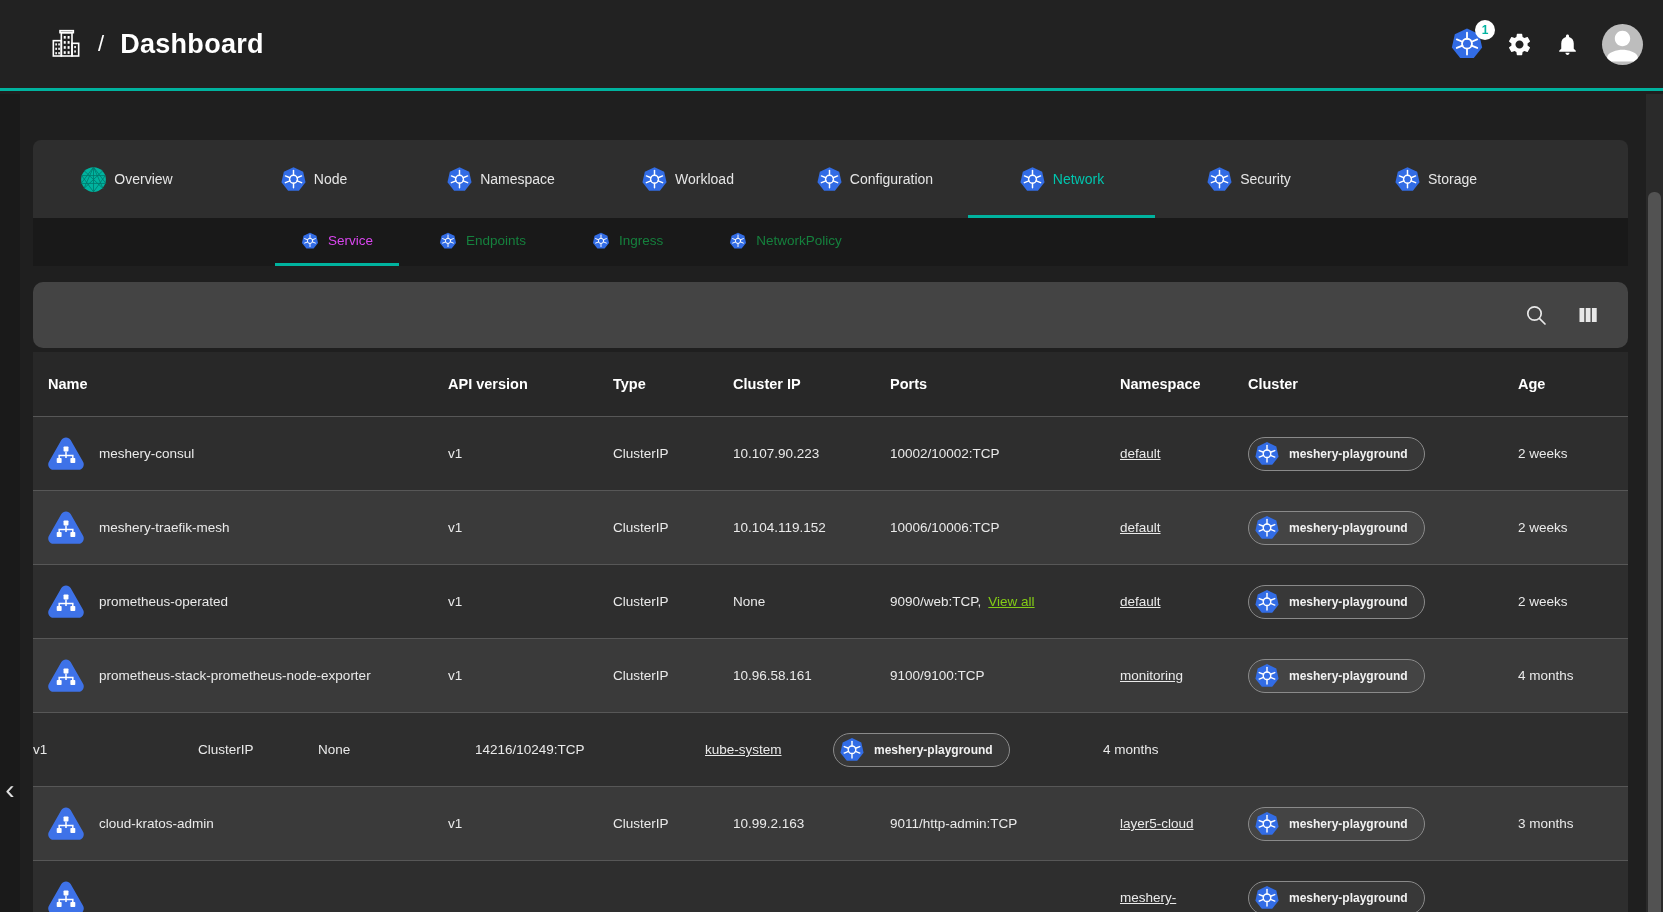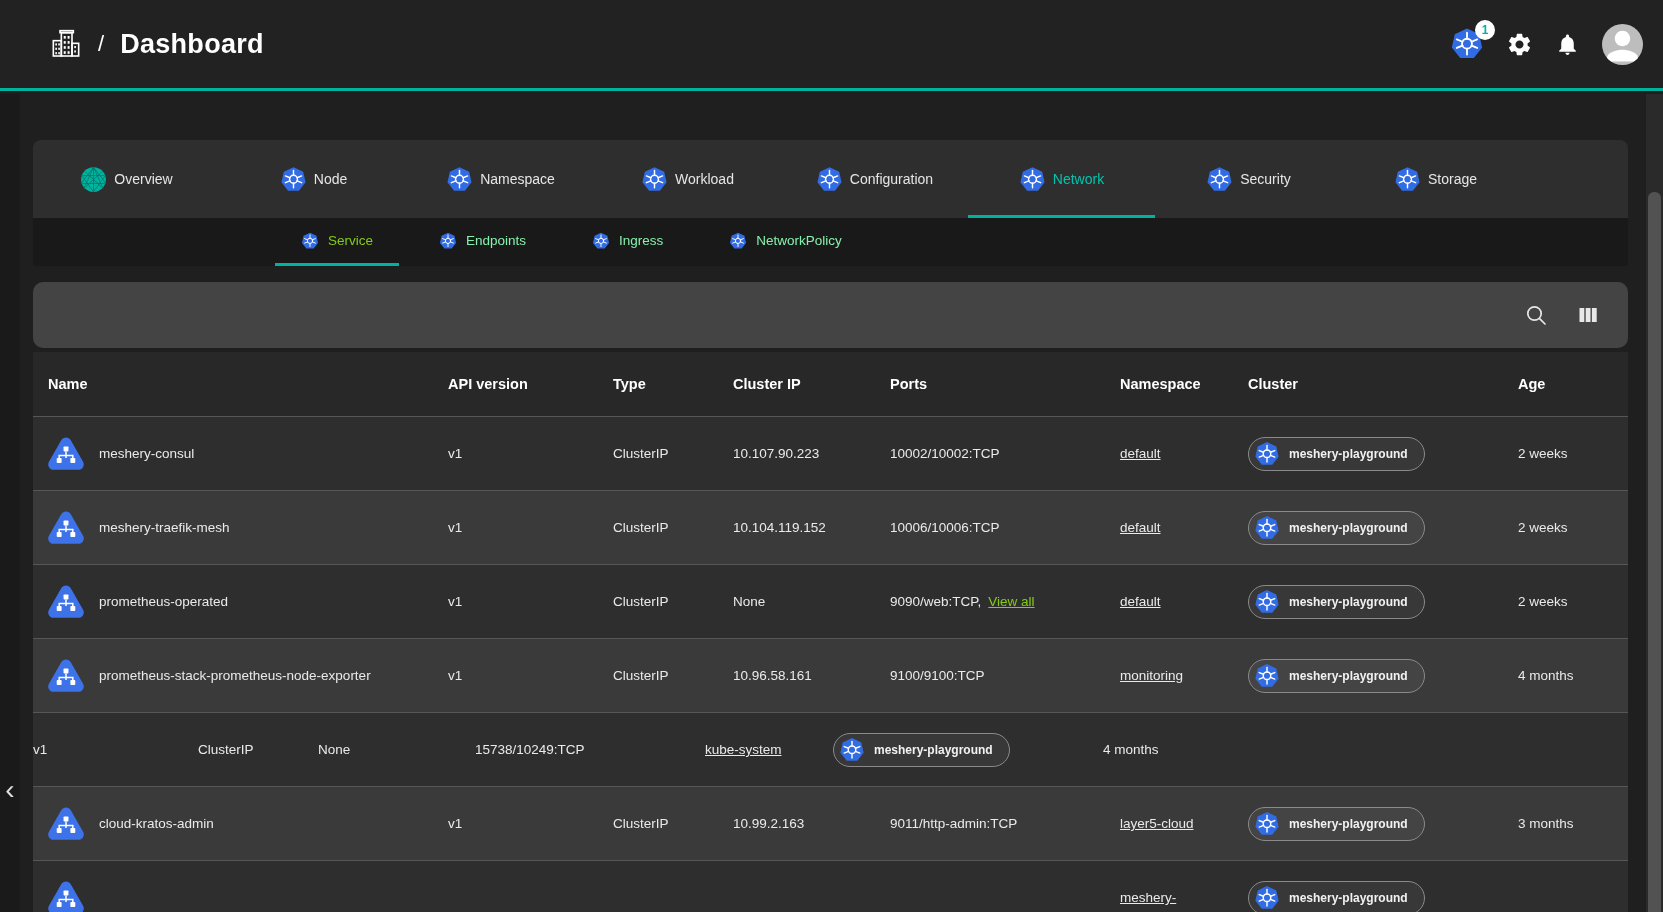--- a/index.html
+++ b/index.html
@@ -45,24 +45,24 @@
     width:187px; display:flex; flex-direction:row; align-items:center; justify-content:center;
     gap:7px; cursor:pointer; border-bottom:3px solid transparent; padding-top:3px;
   }
   .mtab svg { width:27px; height:27px; }
   .mtab .mtab-label { font-size:14px; color:#e6e6e6; }
   .mtab.active { border-bottom-color:#00B39F; }
   .mtab.active .mtab-label { color:#00C5AE; }
   .sub-tabs { background:#191919; height:48px; display:flex; align-items:stretch; padding-left:242px; }
   .stab {
     display:flex; align-items:center; gap:9px; padding:0 26px; margin-right:14px;
-    font-size:13.5px; color:#86efac; border-bottom:3px solid transparent; cursor:pointer;
+    font-size:13.5px; color:#15803d; border-bottom:3px solid transparent; cursor:pointer;
   }
   .stab svg { width:18px; height:18px; }
-  .stab.active { color:#84cc16; border-bottom-color:#00B39F; }
+  .stab.active { color:#d946ef; border-bottom-color:#00B39F; }
   
   .toolbar {
     margin-top:16px; height:66px; background:#444444; border-radius:10px;
     display:flex; align-items:center; justify-content:flex-end; gap:28px; padding-right:28px;
   }
   .tool-btn svg { width:24px; height:24px; }
   
   .table { margin-top:4px; }
   .thead { height:64px; background:#282828; display:flex; align-items:center; font-weight:bold; font-size:14.5px; color:#fff; }
   .col0{width:415px;} .col1{width:165px;} .col2{width:120px;} .col3{width:157px;}
@@ -418,21 +418,21 @@
         <span class="chip-label">meshery-playground</span>
       </span>
     </div>
     <div class="cell col7">4 months</div>
   </div>
           <div class="trow">
     <div class="cell col1">v1</div>
     <div class="cell col2">ClusterIP</div>
     <div class="cell col3">None</div>
     <div class="cell col4">
-      <span>15738/10249:TCP</span>
+      <span>14216/10249:TCP</span>
     </div>
     <div class="cell col5"><a class="ns-link">kube-system</a></div>
     <div class="cell col6">
       <span class="chip">
         <svg>
                   <use href="#sym-k8s"></use>
                 </svg>
         <span class="chip-label">meshery-playground</span>
       </span>
     </div>

